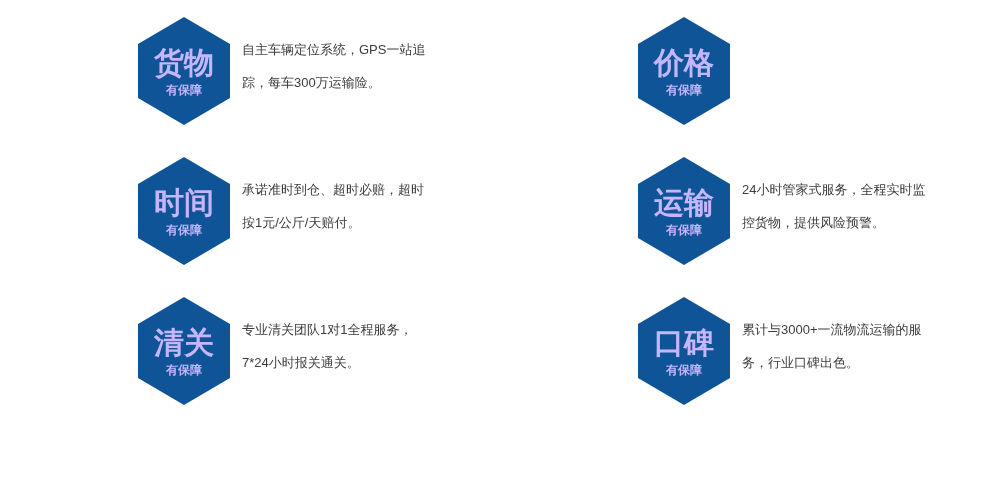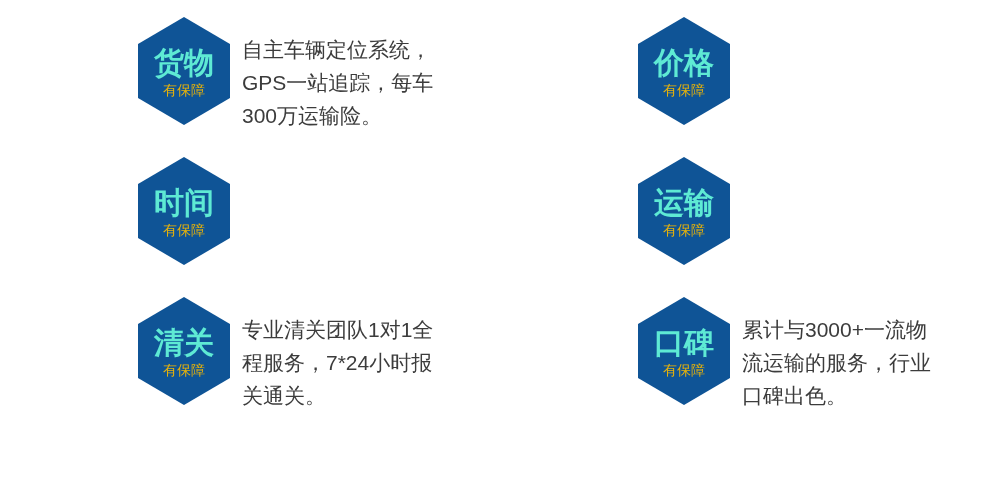--- a/index.html
+++ b/index.html
@@ -51,46 +51,46 @@
     background: #0f5496;
     -webkit-clip-path: polygon(50% 0%, 100% 25%, 100% 75%, 50% 100%, 0% 75%, 0% 25%);
     clip-path: polygon(50% 0%, 100% 25%, 100% 75%, 50% 100%, 0% 75%, 0% 25%);
     display: flex;
     flex-direction: column;
     align-items: center;
     justify-content: center;
   }
 
   .hex-title {
-    color: #5eead4;
+    color: #c4b5fd;
     font-size: 30px;
     font-weight: bold;
     line-height: 32px;
     letter-spacing: 0px;
     white-space: nowrap;
     margin-top: 2px;
   }
 
   .hex-sub {
-    color: #eab308;
-    font-size: 14px;
-    font-weight: normal;
+    color: #c4b5fd;
+    font-size: 12px;
+    font-weight: bold;
     line-height: 14px;
     margin-top: 4px;
     white-space: nowrap;
   }
 
   .feature-desc {
     flex: 1 1 auto;
     padding-left: 12px;
     padding-top: 18px;
     padding-right: 32px;
     box-sizing: border-box;
     color: #3c3c3c;
-    font-size: 21px;
+    font-size: 13px;
     line-height: 33px;
     letter-spacing: 0px;
     max-width: 238px;
   }
 
   .spacer-row {
     grid-column: 1 / span 2;
   }
 </style>
 </head>
@@ -112,27 +112,29 @@
         <div class="hex-title">价格</div>
         <div class="hex-sub">有保障</div>
       </div>
     </div>
 
     <div class="feature-item">
       <div class="hex-badge">
         <div class="hex-title">时间</div>
         <div class="hex-sub">有保障</div>
       </div>
+      <div class="feature-desc">承诺准时到仓、超时必赔，超时按1元/公斤/天赔付。</div>
     </div>
 
     <div class="feature-item">
       <div class="hex-badge">
         <div class="hex-title">运输</div>
         <div class="hex-sub">有保障</div>
       </div>
+      <div class="feature-desc">24小时管家式服务，全程实时监控货物，提供风险预警。</div>
     </div>
 
     <div class="feature-item">
       <div class="hex-badge">
         <div class="hex-title">清关</div>
         <div class="hex-sub">有保障</div>
       </div>
       <div class="feature-desc">专业清关团队1对1全程服务，7*24小时报关通关。</div>
     </div>
 

